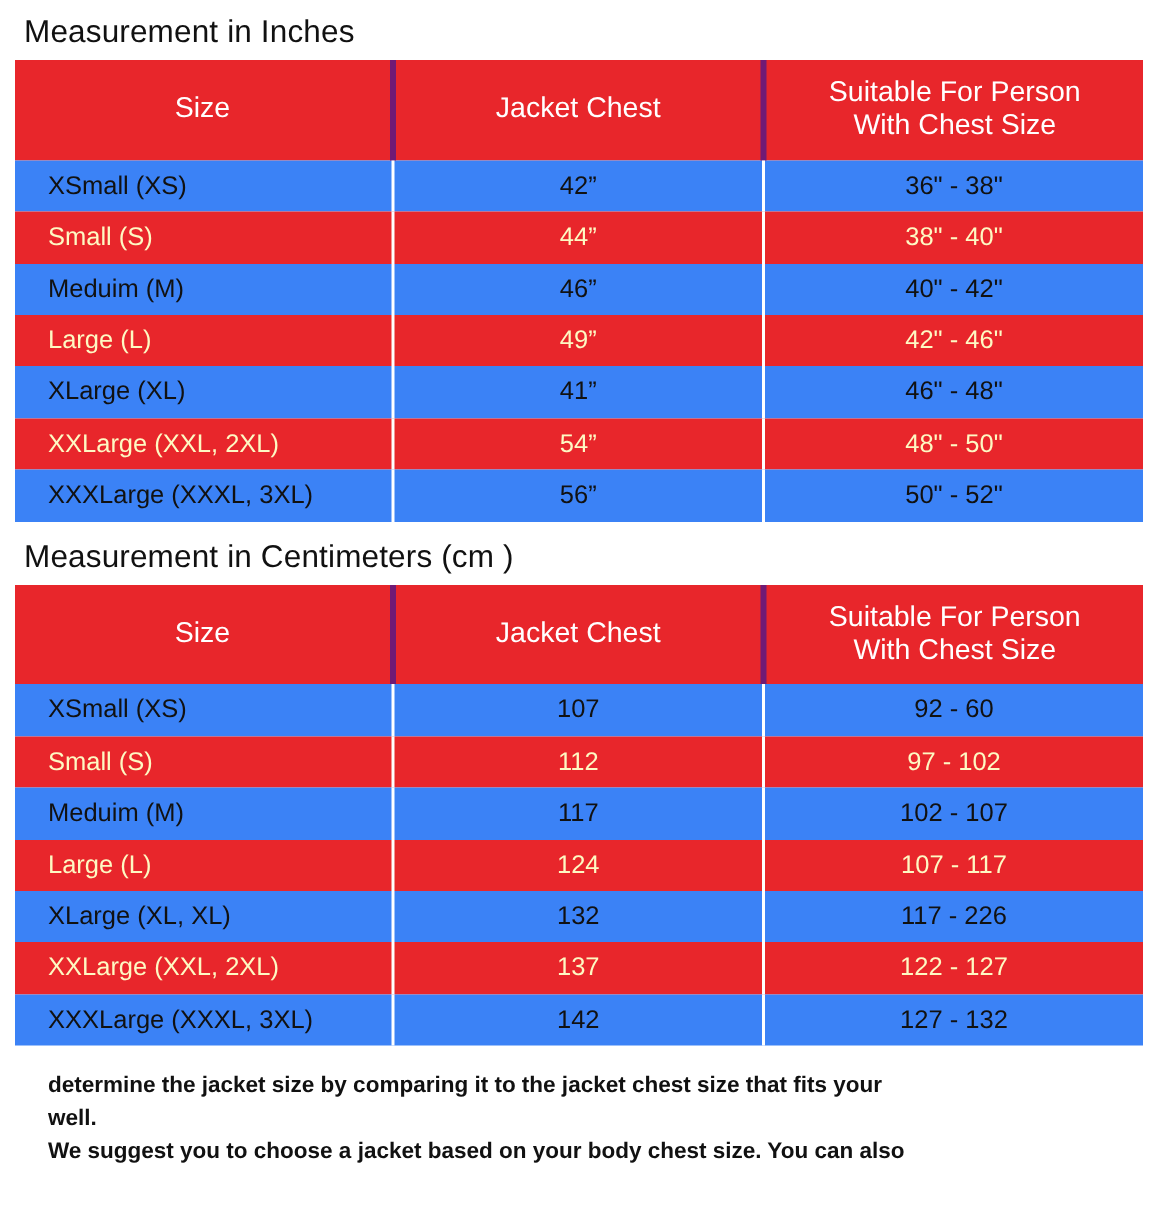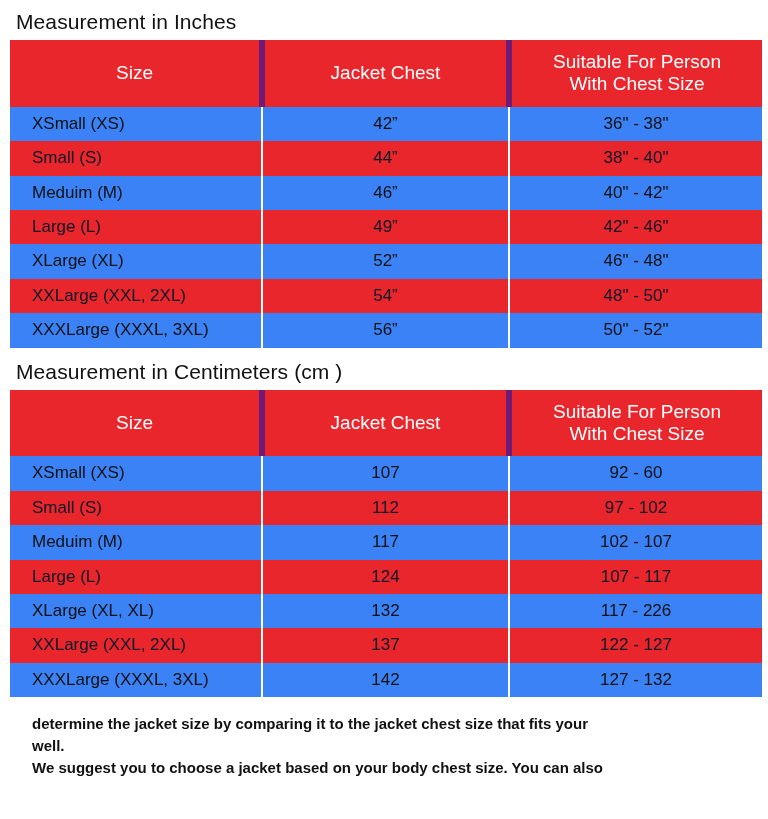--- a/index.html
+++ b/index.html
@@ -38,21 +38,21 @@
   table.size-table col.c2 { width: 247px; }
   table.size-table col.c3 { width: 253px; }
 
   .size-table thead th {
     background: #e8262b;
     color: #ffffff;
     font-size: 19px;
     font-weight: 400;
     text-align: center;
     padding: 11px 4px;
-    border-right: 6px solid #701a75;
+    border-right: 4px solid #701a75;
     line-height: 1.18;
     vertical-align: middle;
   }
   .size-table thead th:last-child { border-right: none; }
 
   .size-table tbody td {
     font-size: 17px;
     padding: 7px 4px;
     line-height: 1.2;
     vertical-align: middle;
@@ -66,21 +66,21 @@
   .size-table tbody td.col-chest,
   .size-table tbody td.col-person {
     text-align: center;
   }
   .size-table tbody tr.odd td {
     background: #3b82f6;
     color: #111111;
   }
   .size-table tbody tr.even td {
     background: #e8262b;
-    color: #0f172a;
+    color: #fef9c3;
   }
   .spacer-a { height: 12px; }
   .footnote {
     margin: 16px 14px 0 24px;
     font-size: 15px;
     font-weight: bold;
     color: #111111;
     line-height: 1.45;
     text-align: left;
   }
@@ -124,21 +124,21 @@
         <td class="col-chest">46”</td>
         <td class="col-person">40" - 42"</td>
       </tr>
       <tr class="even">
         <td class="col-size">Large (L)</td>
         <td class="col-chest">49”</td>
         <td class="col-person">42" - 46"</td>
       </tr>
       <tr class="odd">
         <td class="col-size">XLarge (XL)</td>
-        <td class="col-chest">52”</td>
+        <td class="col-chest">41”</td>
         <td class="col-person">46" - 48"</td>
       </tr>
       <tr class="even">
         <td class="col-size">XXLarge (XXL, 2XL)</td>
         <td class="col-chest">54”</td>
         <td class="col-person">48" - 50"</td>
       </tr>
       <tr class="odd">
         <td class="col-size">XXXLarge (XXXL, 3XL)</td>
         <td class="col-chest">56”</td>

